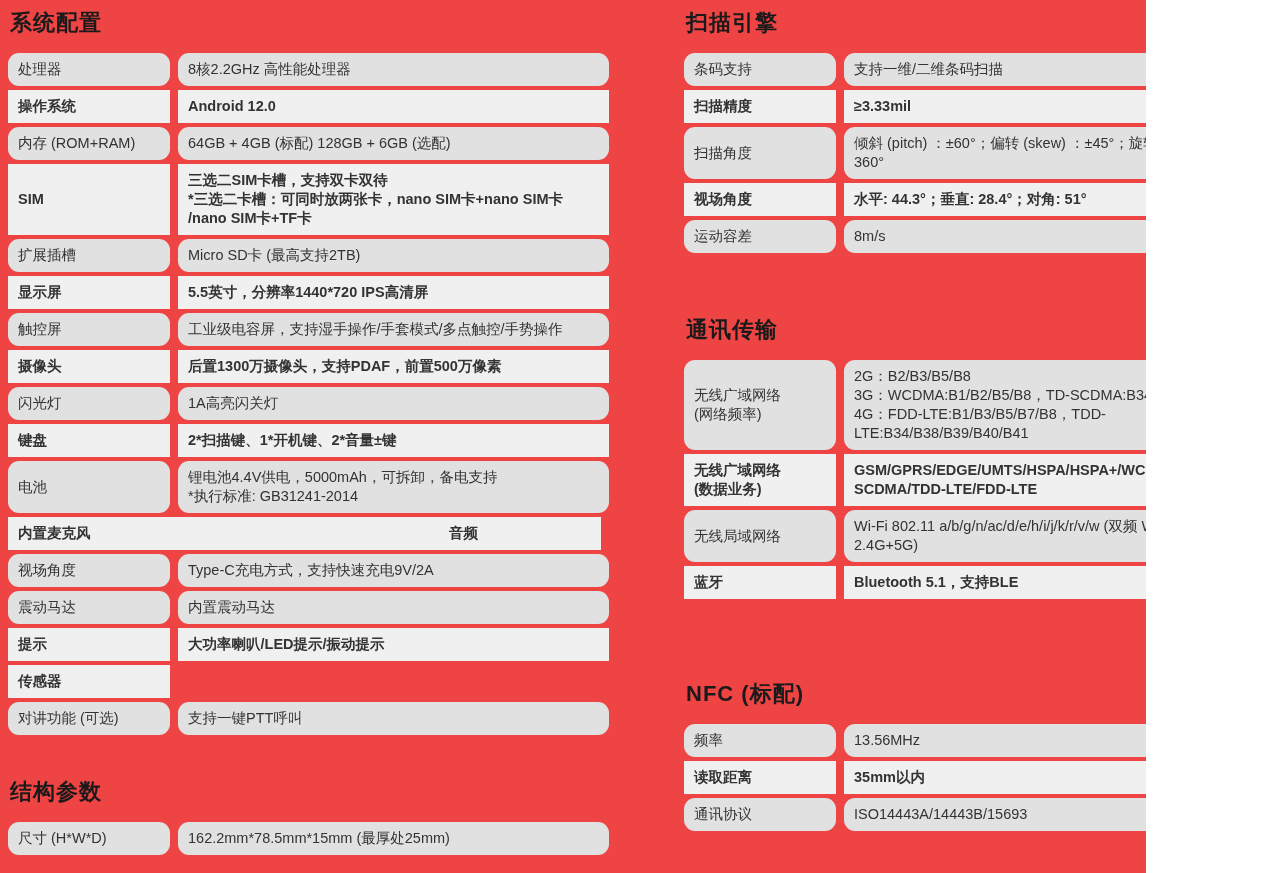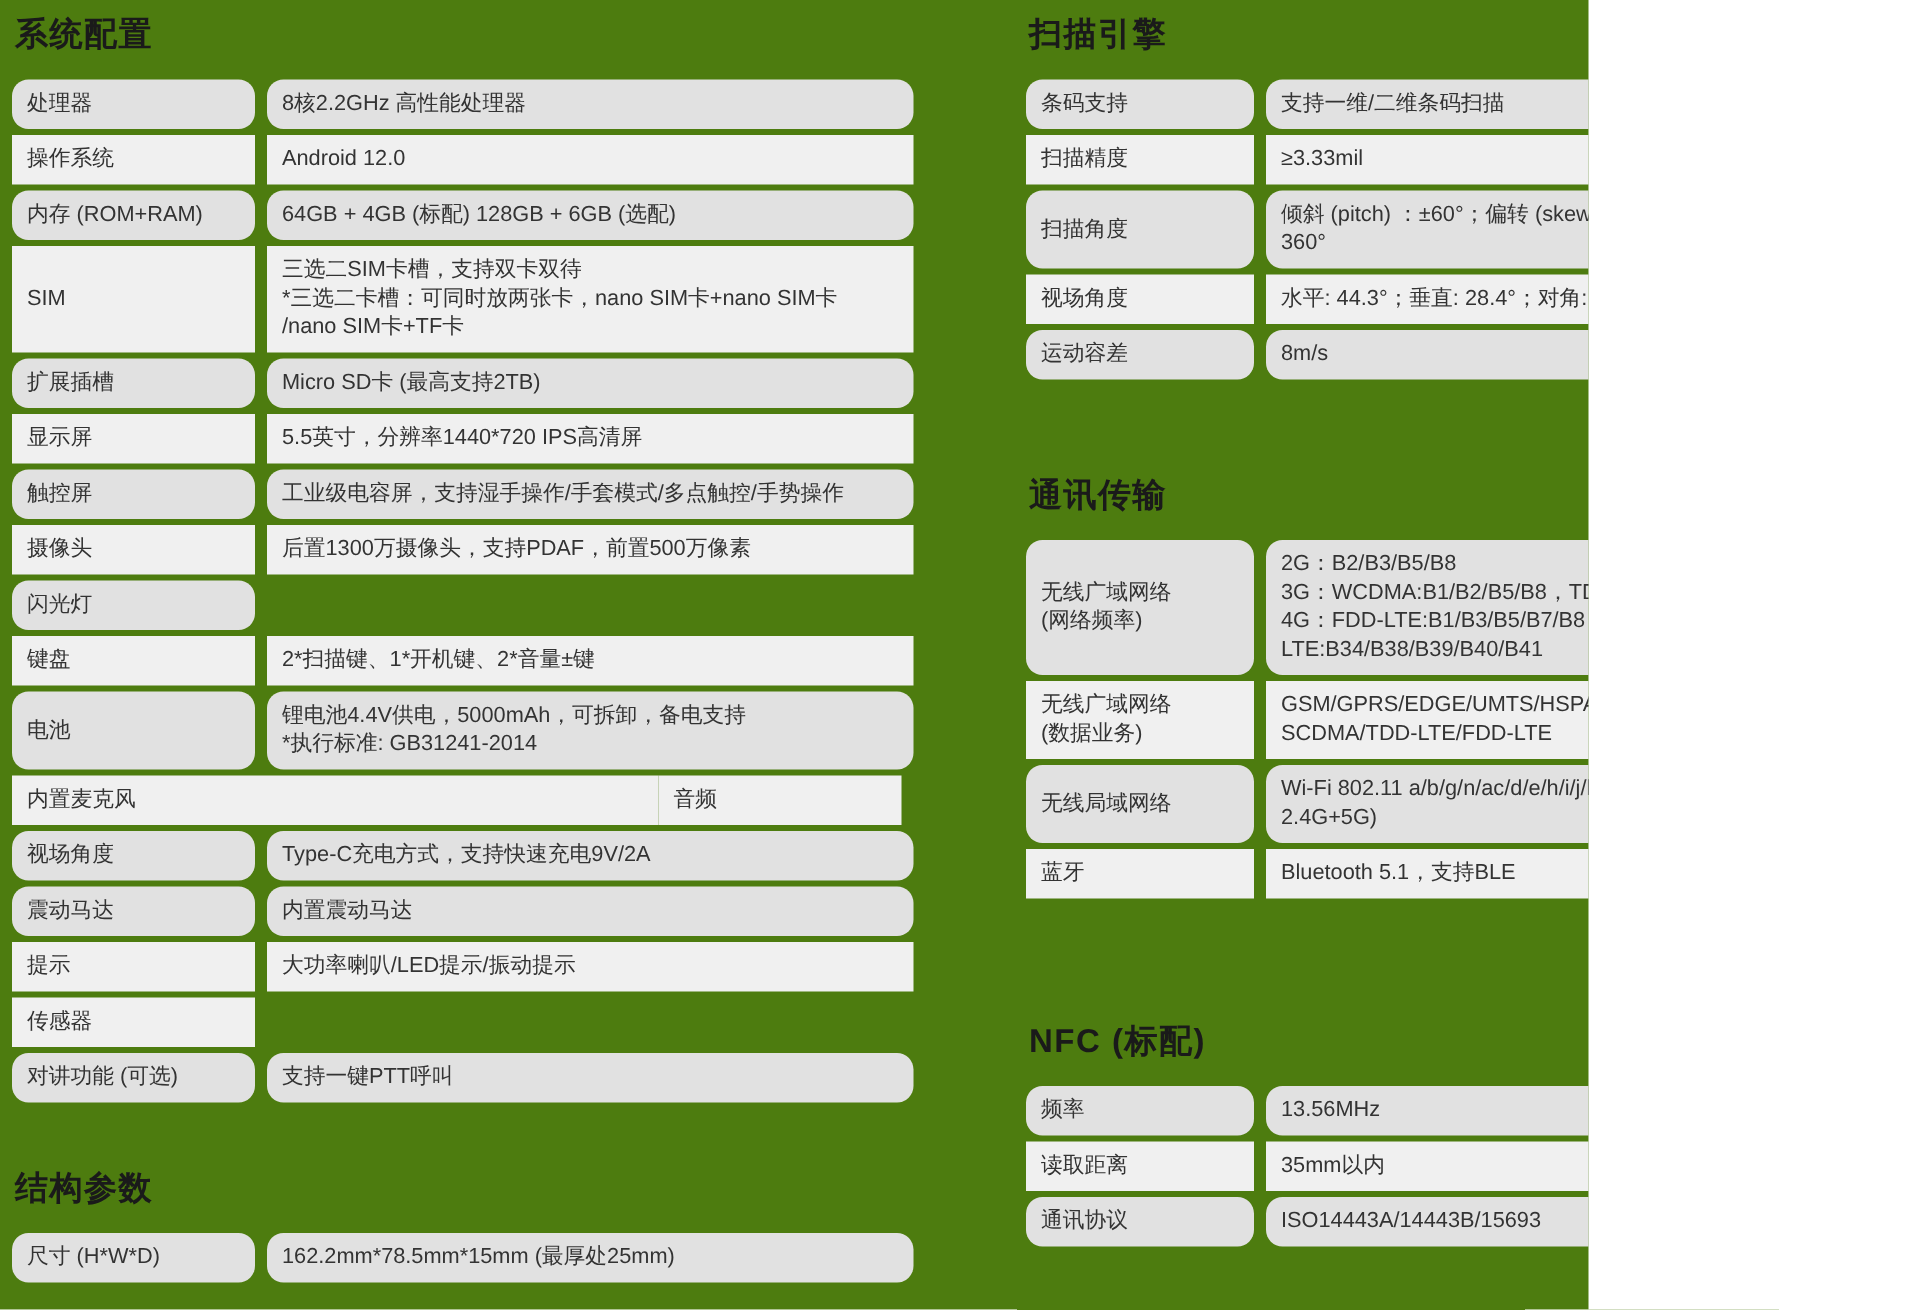--- a/index.html
+++ b/index.html
@@ -1,35 +1,35 @@
 <!DOCTYPE html>
 <html><head>
 <meta charset="utf-8">
 <style>
   html,body{margin:0;padding:0;background:#ffffff;}
   body{font-family:"Liberation Sans","DejaVu Sans",sans-serif;color:#2e2e2e;}
-  .canvas{position:relative;width:1059px;height:873px;background:#4d7c0f;overflow:hidden;}
+  .canvas{position:relative;width:1146px;height:873px;background:#ef4444;overflow:hidden;}
   .col{position:absolute;top:0;}
   .col-left{left:8px;width:601px;}
   .col-right{left:684px;width:606px;}
   .sec-title{font-size:22px;font-weight:700;color:#1a1a1a;margin:0 0 15px 2px;letter-spacing:1px;}
   .mt-top{margin-top:8px;}
   .mt-structure{margin-top:42px;}
   .mt-comm{margin-top:62px;}
   .mt-nfc{margin-top:80px;}
   .spec-table{width:100%;}
   .row{display:flex;align-items:stretch;margin-bottom:4px;}
   .cell{display:flex;flex-direction:column;justify-content:center;
         font-size:14.5px;line-height:19px;padding:7px 10px;
         white-space:pre-line;color:#333;}
   .label{flex:0 0 142px;margin-right:8px;}
   .col-right .label{flex:0 0 132px;}
   .value{flex:1;}
   .dark .cell{background:#e1e1e1;border-radius:11px;}
-  .light .cell{background:#f0f0f0;}
+  .light .cell{background:#f0f0f0;font-weight:bold;}
 </style>
 </head>
 <body>
 
 <div class="canvas">
 
   <div class="col col-left">
 
     <h2 class="sec-title mt-top">系统配置</h2>
     <div class="spec-table">
@@ -62,20 +62,21 @@
       <div class="row dark">
         <div class="cell label">触控屏</div>
         <div class="cell value">工业级电容屏，支持湿手操作/手套模式/多点触控/手势操作</div>
       </div>
       <div class="row light">
         <div class="cell label">摄像头</div>
         <div class="cell value">后置1300万摄像头，支持PDAF，前置500万像素</div>
       </div>
       <div class="row dark">
         <div class="cell label">闪光灯</div>
+        <div class="cell value">1A高亮闪关灯</div>
       </div>
       <div class="row light">
         <div class="cell label">键盘</div>
         <div class="cell value">2*扫描键、1*开机键、2*音量±键</div>
       </div>
       <div class="row dark">
         <div class="cell label">电池</div>
         <div class="cell value">锂电池4.4V供电，5000mAh，可拆卸，备电支持
 *执行标准: GB31241-2014</div>
       </div>

